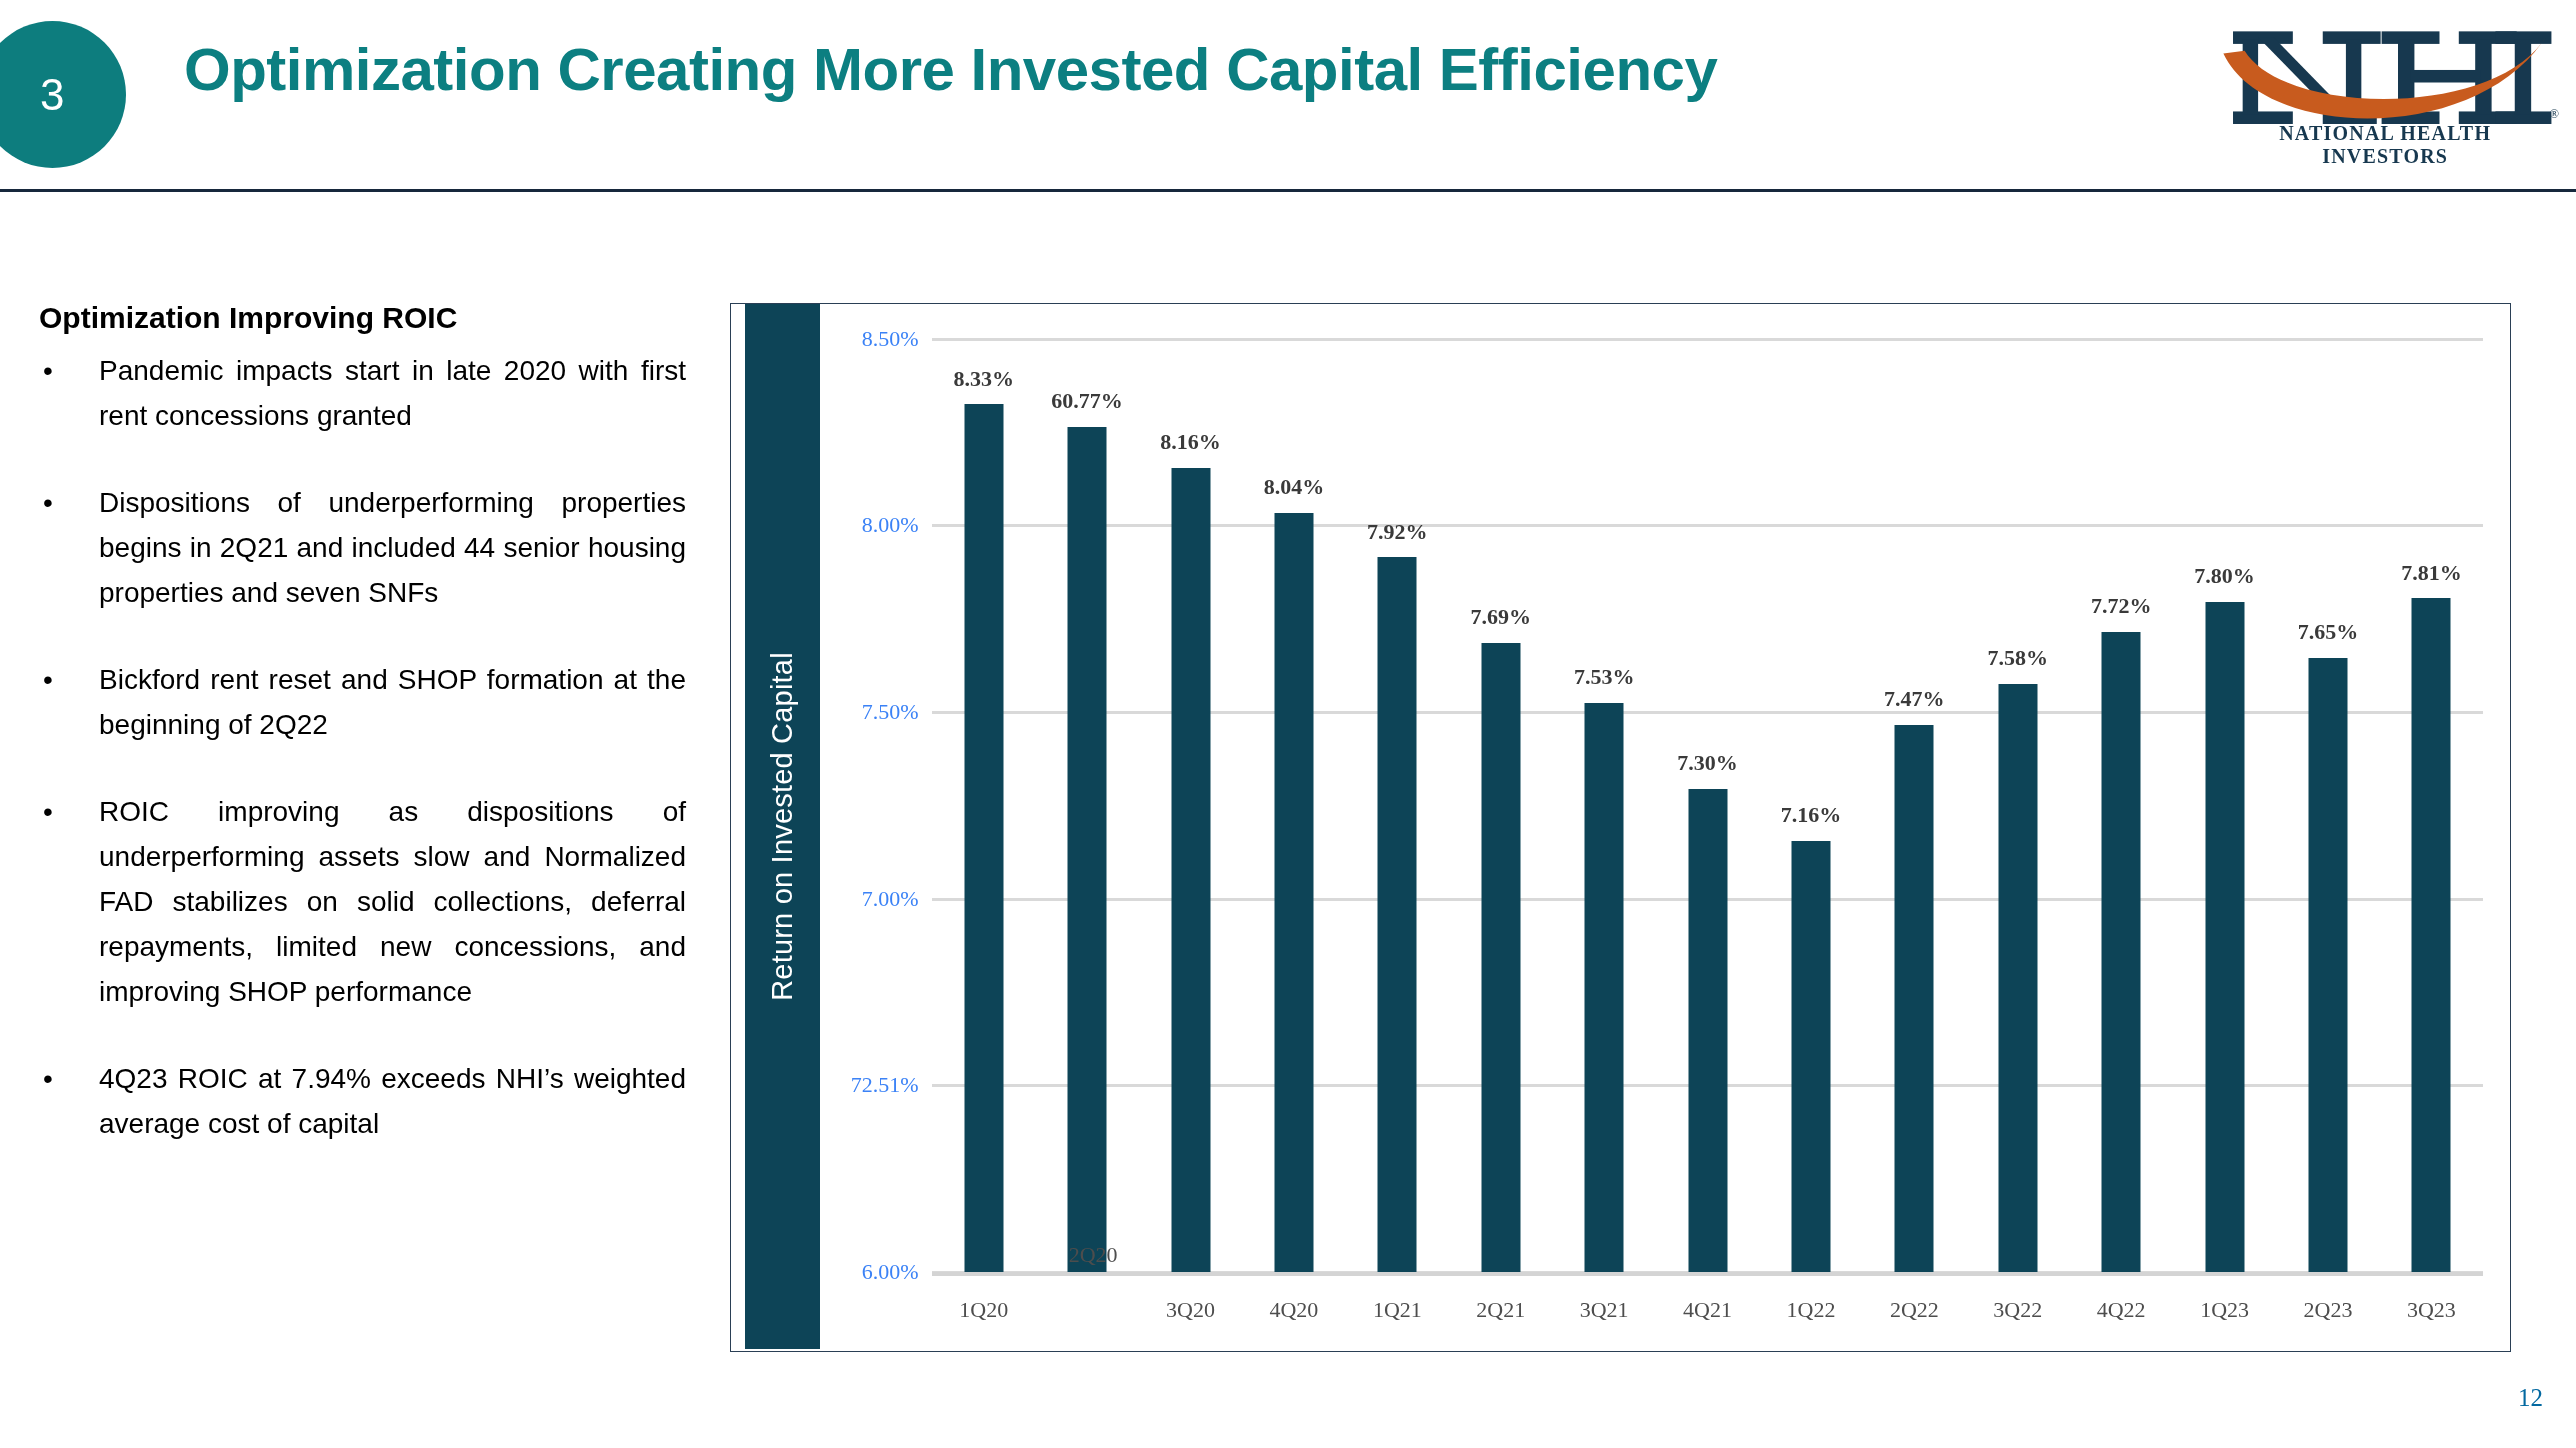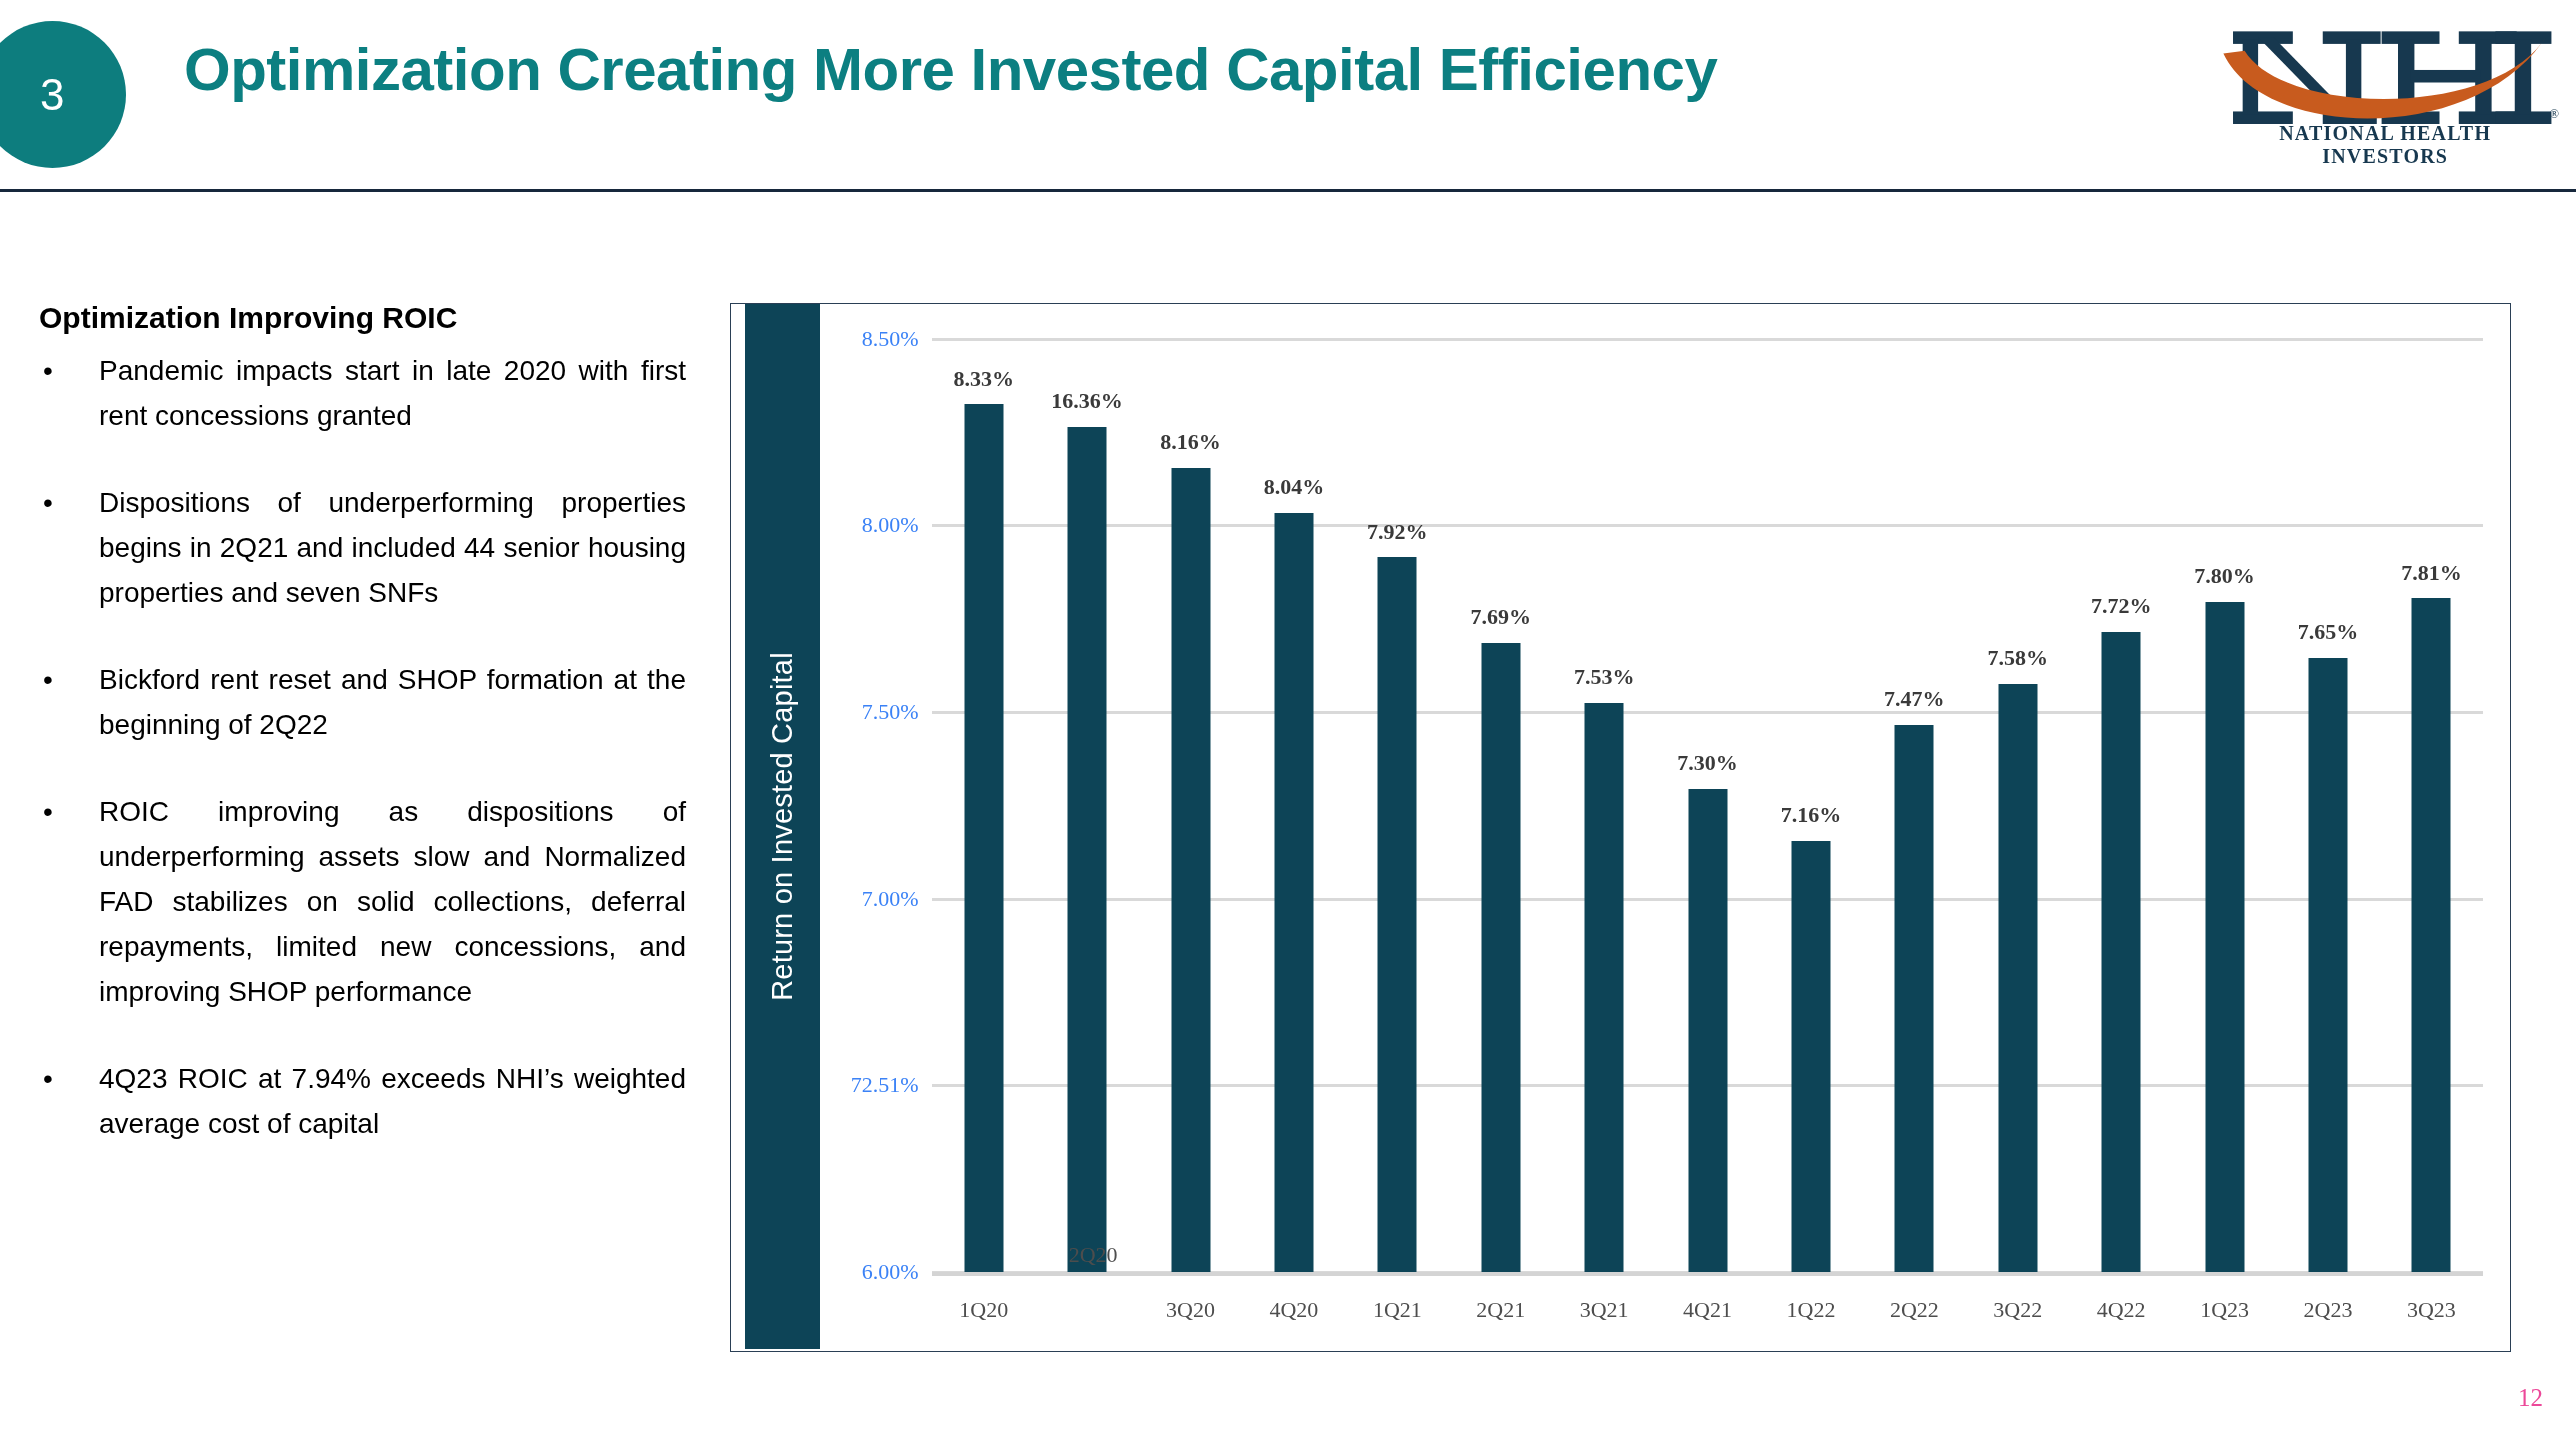--- a/index.html
+++ b/index.html
@@ -239,21 +239,21 @@
     white-space: nowrap;
     font-family: "Liberation Serif", serif;
   }
 
   
   #page-number {
     position: absolute;
     right: 33px;
     bottom: 37px;
     font-size: 25px;
-    color: #ec4899;
+    color: #0369a1;
     font-family: "Liberation Serif", serif;
   }
 </style>
 </head>
 <body>
 
 <div id="header">
 
   <div id="slide-badge">
     <span>3</span>
@@ -347,21 +347,21 @@
           <div class="gridline" style="top: 967px;"></div>
         </div>
       <div id="bars">
           <div class="bar-slot">
             <div class="bar" style="height: 870px; bottom: 77px; background: rgb(13, 68, 87);"></div>
             <div class="bar-label" style="top: 62px;">8.33%</div>
             <div class="x-tick" style="top: 993px;">1Q20</div>
           </div>
           <div class="bar-slot">
             <div class="bar" style="height: 847px; bottom: 77px; background: rgb(13, 68, 87);"></div>
-            <div class="bar-label" style="top: 84px;">16.36%</div>
+            <div class="bar-label" style="top: 84px;">60.77%</div>
             <div class="x-tick" style="top: 938px; margin-left: 6px;">2Q20</div>
           </div>
           <div class="bar-slot">
             <div class="bar" style="height: 806px; bottom: 77px; background: rgb(13, 68, 87);"></div>
             <div class="bar-label" style="top: 125px;">8.16%</div>
             <div class="x-tick" style="top: 993px;">3Q20</div>
           </div>
           <div class="bar-slot">
             <div class="bar" style="height: 761px; bottom: 77px; background: rgb(13, 68, 87);"></div>
             <div class="bar-label" style="top: 170px;">8.04%</div>

